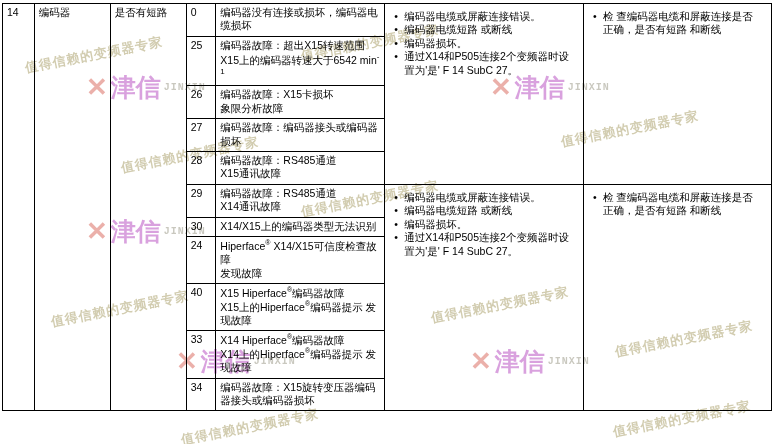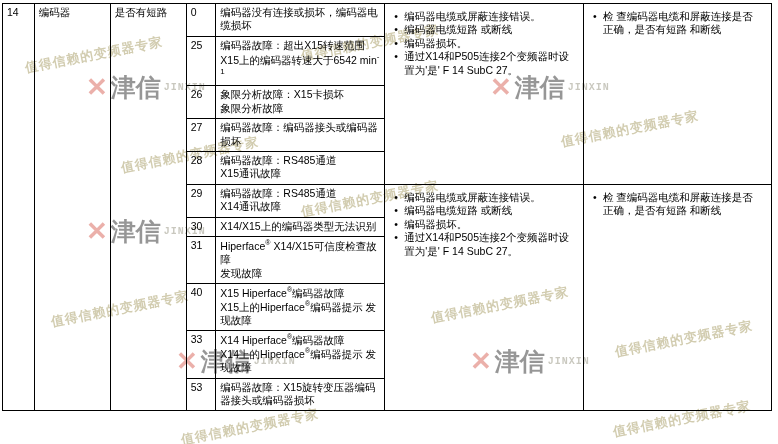--- a/index.html
+++ b/index.html
@@ -44,21 +44,21 @@
     gap: 3px;
   }
   .wm-logo .mark {
     color: #d24b3e;
     font-size: 26px;
     font-weight: bold;
     line-height: 1;
     opacity: .8;
   }
   .wm-logo .cn {
-    color: #000000;
+    color: #a21caf;
     font-size: 25px;
     font-weight: bold;
     line-height: 1;
     opacity: .75;
   }
   .wm-logo .en {
     color: #7d7a63;
     font-size: 10px;
     letter-spacing: 1px;
     opacity: .75;
@@ -205,21 +205,21 @@
         <td>25</td>
         <td>
           <p class="plain">编码器故障：超出X15转速范围</p>
           <p class="plain">X15上的编码器转速大于6542 min<span class="sup">-1</span></p>
         </td>
       </tr>
 
       <tr>
         <td>26</td>
         <td>
-          <p class="plain">象限分析故障：X15卡损坏</p>
+          <p class="plain">编码器故障：X15卡损坏</p>
           <p class="plain">象限分析故障</p>
         </td>
       </tr>
 
       <tr>
         <td>27</td>
         <td>
           <p class="plain">编码器故障：编码器接头或编码器损坏</p>
         </td>
       </tr>
@@ -254,21 +254,21 @@
       </tr>
 
       <tr>
         <td>30</td>
         <td>
           <p class="plain">X14/X15上的编码器类型无法识别</p>
         </td>
       </tr>
 
       <tr>
-        <td>31</td>
+        <td>24</td>
         <td>
           <p class="plain">Hiperface<span class="reg">®</span> X14/X15可信度检查故障</p>
           <p class="plain">发现故障</p>
         </td>
       </tr>
 
       <tr>
         <td>40</td>
         <td>
           <p class="plain">X15 Hiperface<span class="reg">®</span>编码器故障</p>
@@ -278,20 +278,20 @@
 
       <tr>
         <td>33</td>
         <td>
           <p class="plain">X14 Hiperface<span class="reg">®</span>编码器故障</p>
           <p class="plain">X14上的Hiperface<span class="reg">®</span>编码器提示 发现故障</p>
         </td>
       </tr>
 
       <tr>
-        <td>53</td>
+        <td>34</td>
         <td>
           <p class="plain">编码器故障：X15旋转变压器编码器接头或编码器损坏</p>
         </td>
       </tr>
     </tbody>
   </table>
 </div>
 
 </body></html>

